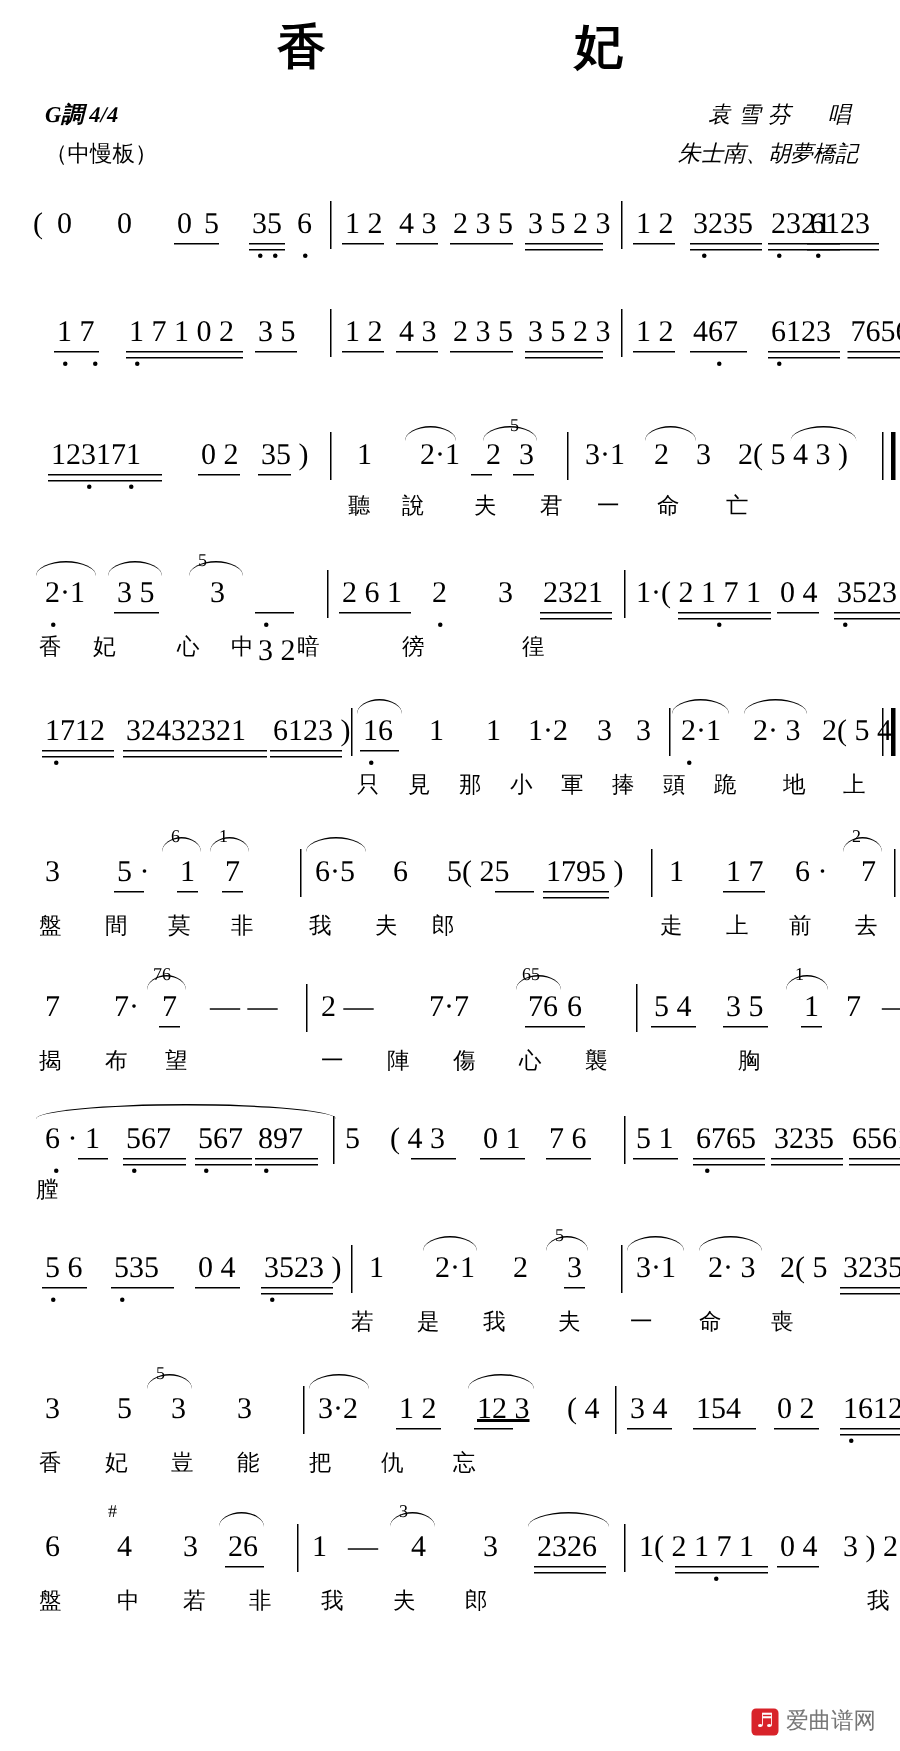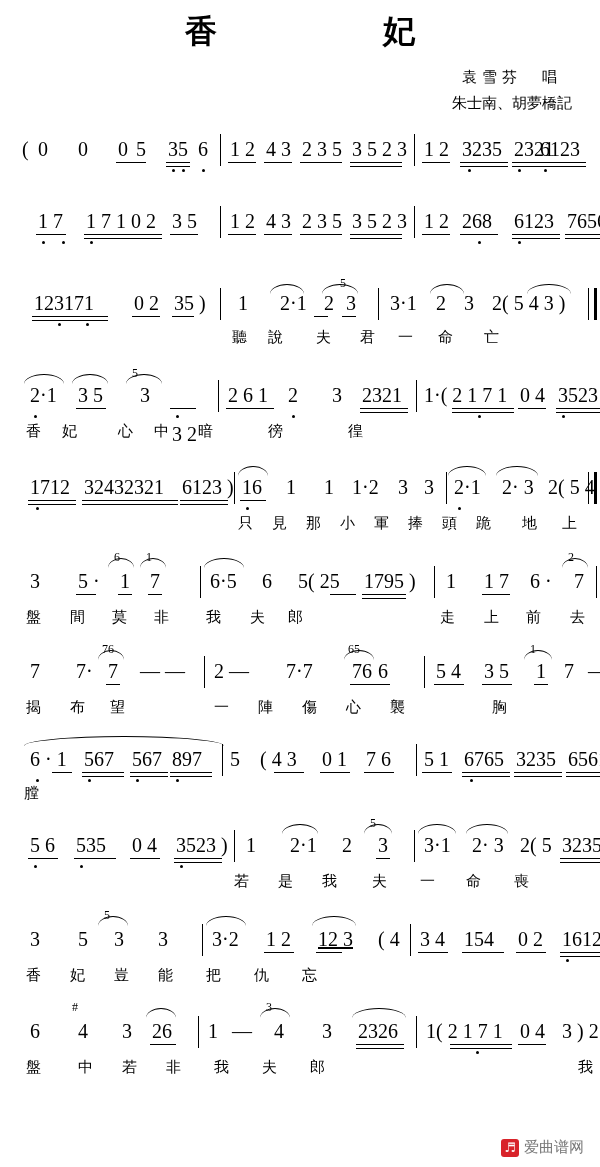--- a/index.html
+++ b/index.html
@@ -47,22 +47,23 @@
   .hdr-left .key {
     font-style: italic;
     font-weight: bold;
   }
   .hdr-right {
     position: absolute;
     right: 28px;
     top: 0;
     font-size: 15px;
     line-height: 26px;
-    text-align: center;
+    text-align: right;
     font-family: "Liberation Serif", serif;
+    font-style: italic;
   }
   .hdr-right .sp {
     letter-spacing: 5px;
   }
   
   .sys {
     position: relative;
     margin: 0 22px;
     height: 74px;
   }
@@ -163,20 +164,24 @@
   }
 </style>
 </head>
 <body>
 
 <div class="page">
 
   <div class="title">香　　妃</div>
 
   <div class="header">
+    <div class="hdr-left">
+      <div class="key">G調 4/4</div>
+      <div>（中慢板）</div>
+    </div>
     <div class="hdr-right">
       <div class="sp">袁雪芬　唱</div>
       <div>朱士南、胡夢橋記</div>
     </div>
   </div>
 
   <div class="sys" style="height:72px;">
     <div class="notes">
       <span class="n" style="left:0px;">(</span>
       <span class="n" style="left:16px;">0</span>
@@ -239,21 +244,21 @@
       <span class="n" style="left:244px;">4 3</span>
       <span class="n" style="left:280px;">2 3 5</span>
       <span class="n" style="left:330px;">3 5 2 3</span>
       <div class="beam" style="left:206px;top:26px;width:28px;"></div>
       <div class="beam" style="left:242px;top:26px;width:28px;"></div>
       <div class="beam" style="left:278px;top:26px;width:42px;"></div>
       <div class="beam" style="left:328px;top:26px;width:52px;"></div>
       <div class="beam" style="left:328px;top:30px;width:52px;"></div>
       <div class="bar" style="left:392px;"></div>
       <span class="n" style="left:402px;">1 2</span>
-      <span class="n" style="left:440px;">268</span>
+      <span class="n" style="left:440px;">467</span>
       <span class="n" style="left:492px;">6123</span>
       <span class="n" style="left:545px;">7656</span>
       <div class="beam" style="left:400px;top:26px;width:28px;"></div>
       <div class="beam" style="left:438px;top:26px;width:38px;"></div>
       <div class="beam" style="left:490px;top:26px;width:48px;"></div>
       <div class="beam" style="left:490px;top:30px;width:48px;"></div>
       <div class="beam" style="left:543px;top:26px;width:48px;"></div>
       <div class="beam" style="left:543px;top:30px;width:48px;"></div>
       <div class="dotd" style="left:456px;top:33px;"></div>
       <div class="dotd" style="left:496px;top:33px;"></div>

